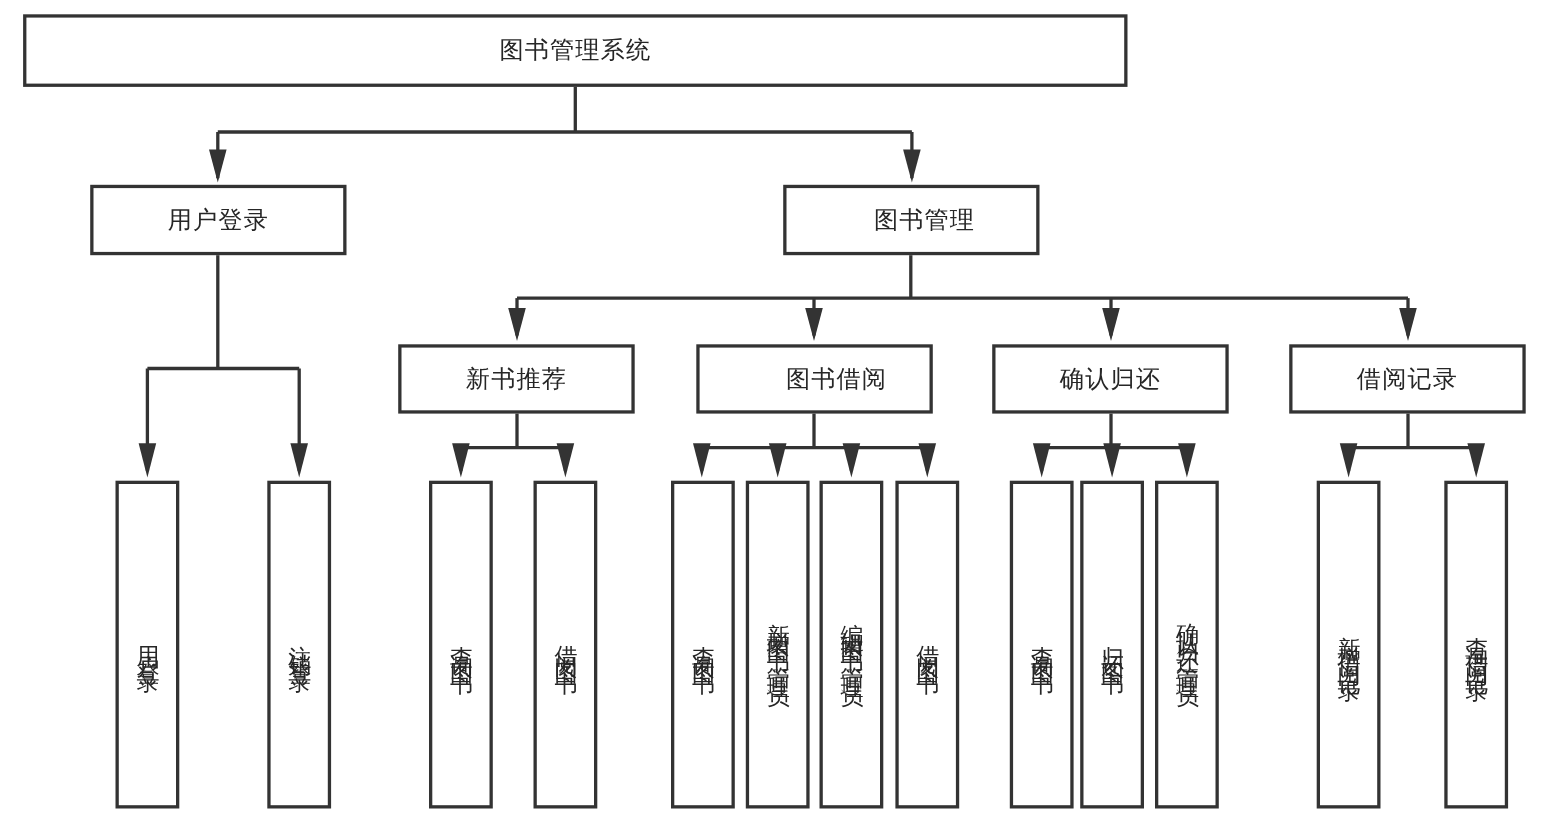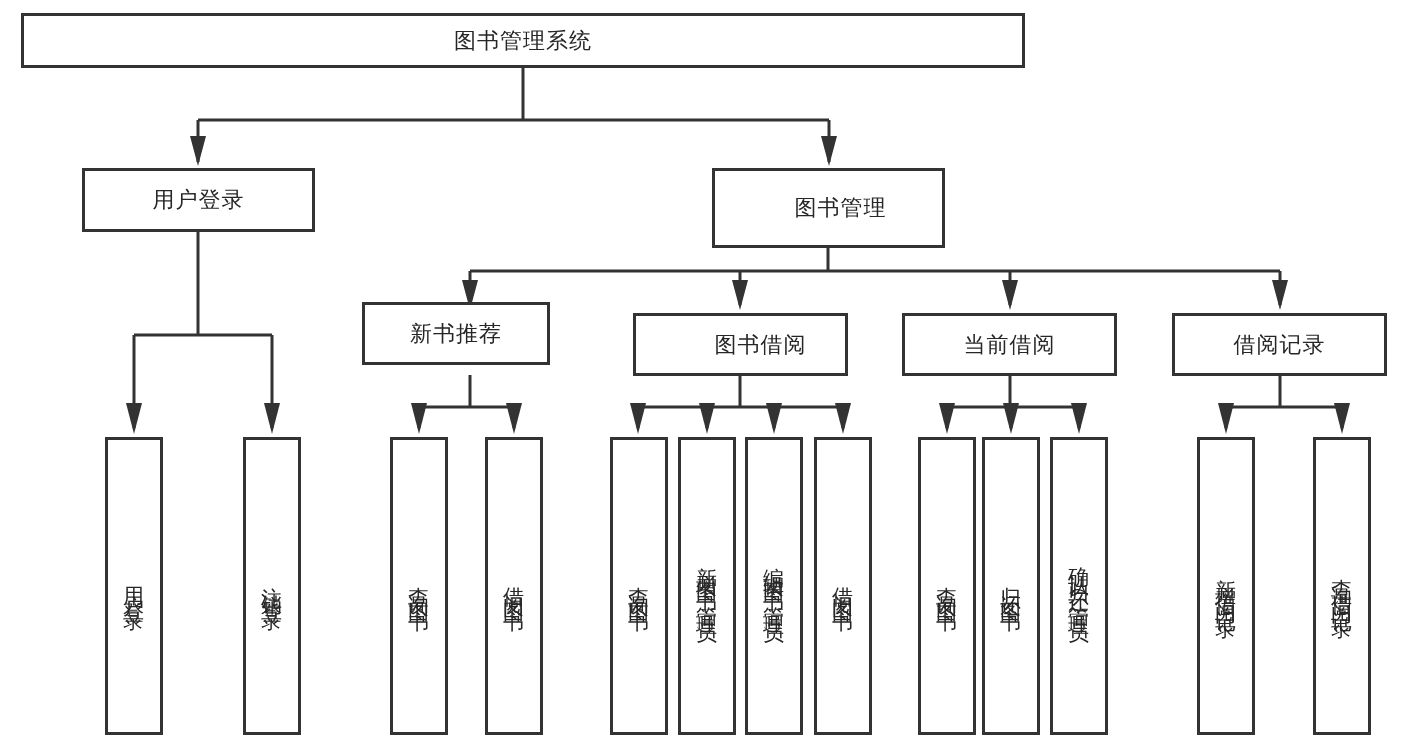--- a/index.html
+++ b/index.html
@@ -89,39 +89,39 @@
     <g stroke="#333333" stroke-width="3" fill="#333333">
       <path d="M1280,375 V407" fill="none"></path>
       <path d="M1226,407 H1342" fill="none"></path>
       <path d="M1226,407 V428" fill="none"></path>
       <path d="M1342,407 V428" fill="none"></path>
       <polygon points="1218,403 1234,403 1226,434" stroke="none"></polygon>
       <polygon points="1334,403 1350,403 1342,434" stroke="none"></polygon>
     </g>
   </svg>
 
-  <div class="box" style="left:21px;top:13px;width:1004px;height:55px;">
+  <div class="box" style="left:21px;top:13px;width:1004px;height:66px;">
     <span class="hlabel">图书管理系统</span>
   </div>
 
   <div class="box" style="left:82px;top:168px;width:233px;height:64px;">
     <span class="hlabel">用户登录</span>
   </div>
-  <div class="box" style="left:712px;top:168px;width:233px;height:80px;padding-left:24px;">
+  <div class="box" style="left:712px;top:168px;width:233px;height:64px;padding-left:24px;">
     <span class="hlabel">图书管理</span>
   </div>
 
-  <div class="box" style="left:362px;top:302px;width:188px;height:63px;">
+  <div class="box" style="left:362px;top:313px;width:215px;height:63px;">
     <span class="hlabel">新书推荐</span>
   </div>
   <div class="box" style="left:633px;top:313px;width:215px;height:63px;padding-left:40px;">
     <span class="hlabel">图书借阅</span>
   </div>
   <div class="box" style="left:902px;top:313px;width:215px;height:63px;">
-    <span class="hlabel">当前借阅</span>
+    <span class="hlabel">确认归还</span>
   </div>
   <div class="box" style="left:1172px;top:313px;width:215px;height:63px;">
     <span class="hlabel">借阅记录</span>
   </div>
 
   <div class="box leaf" style="left:105px;top:437px;width:58px;height:298px;">
     <span class="vlabel">用户登录</span>
   </div>
   <div class="box leaf" style="left:243px;top:437px;width:58px;height:298px;">
     <span class="vlabel">注销登录</span>

